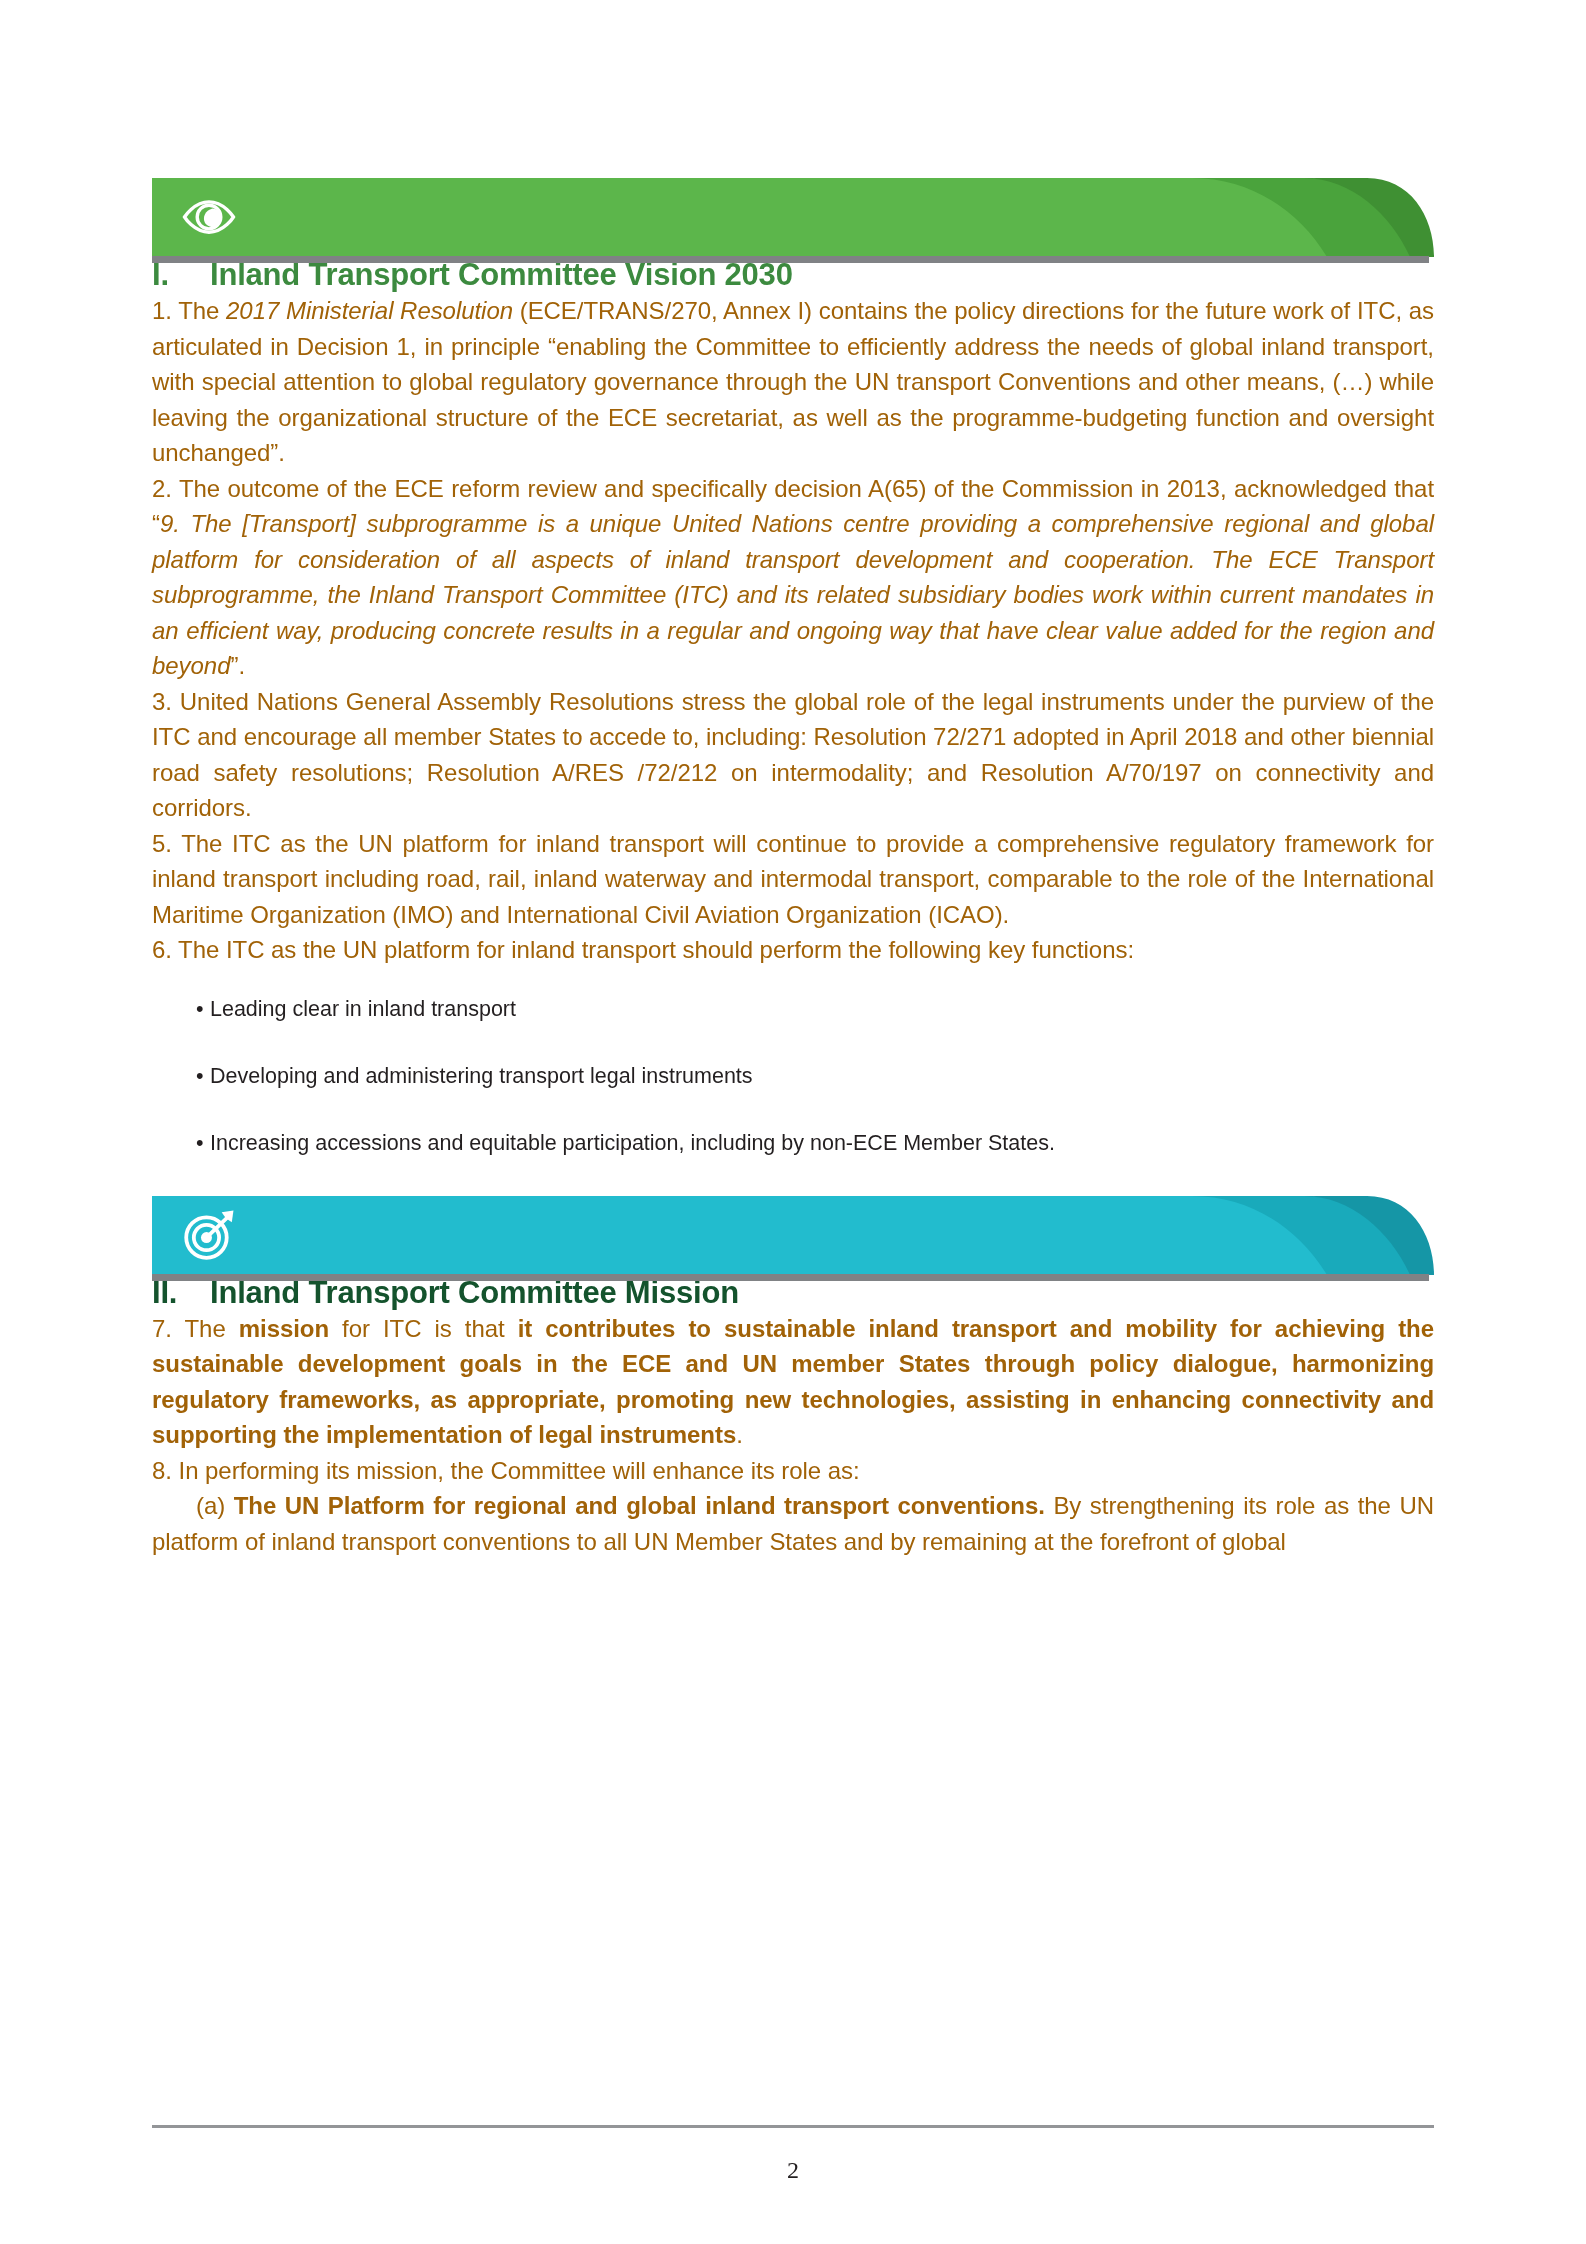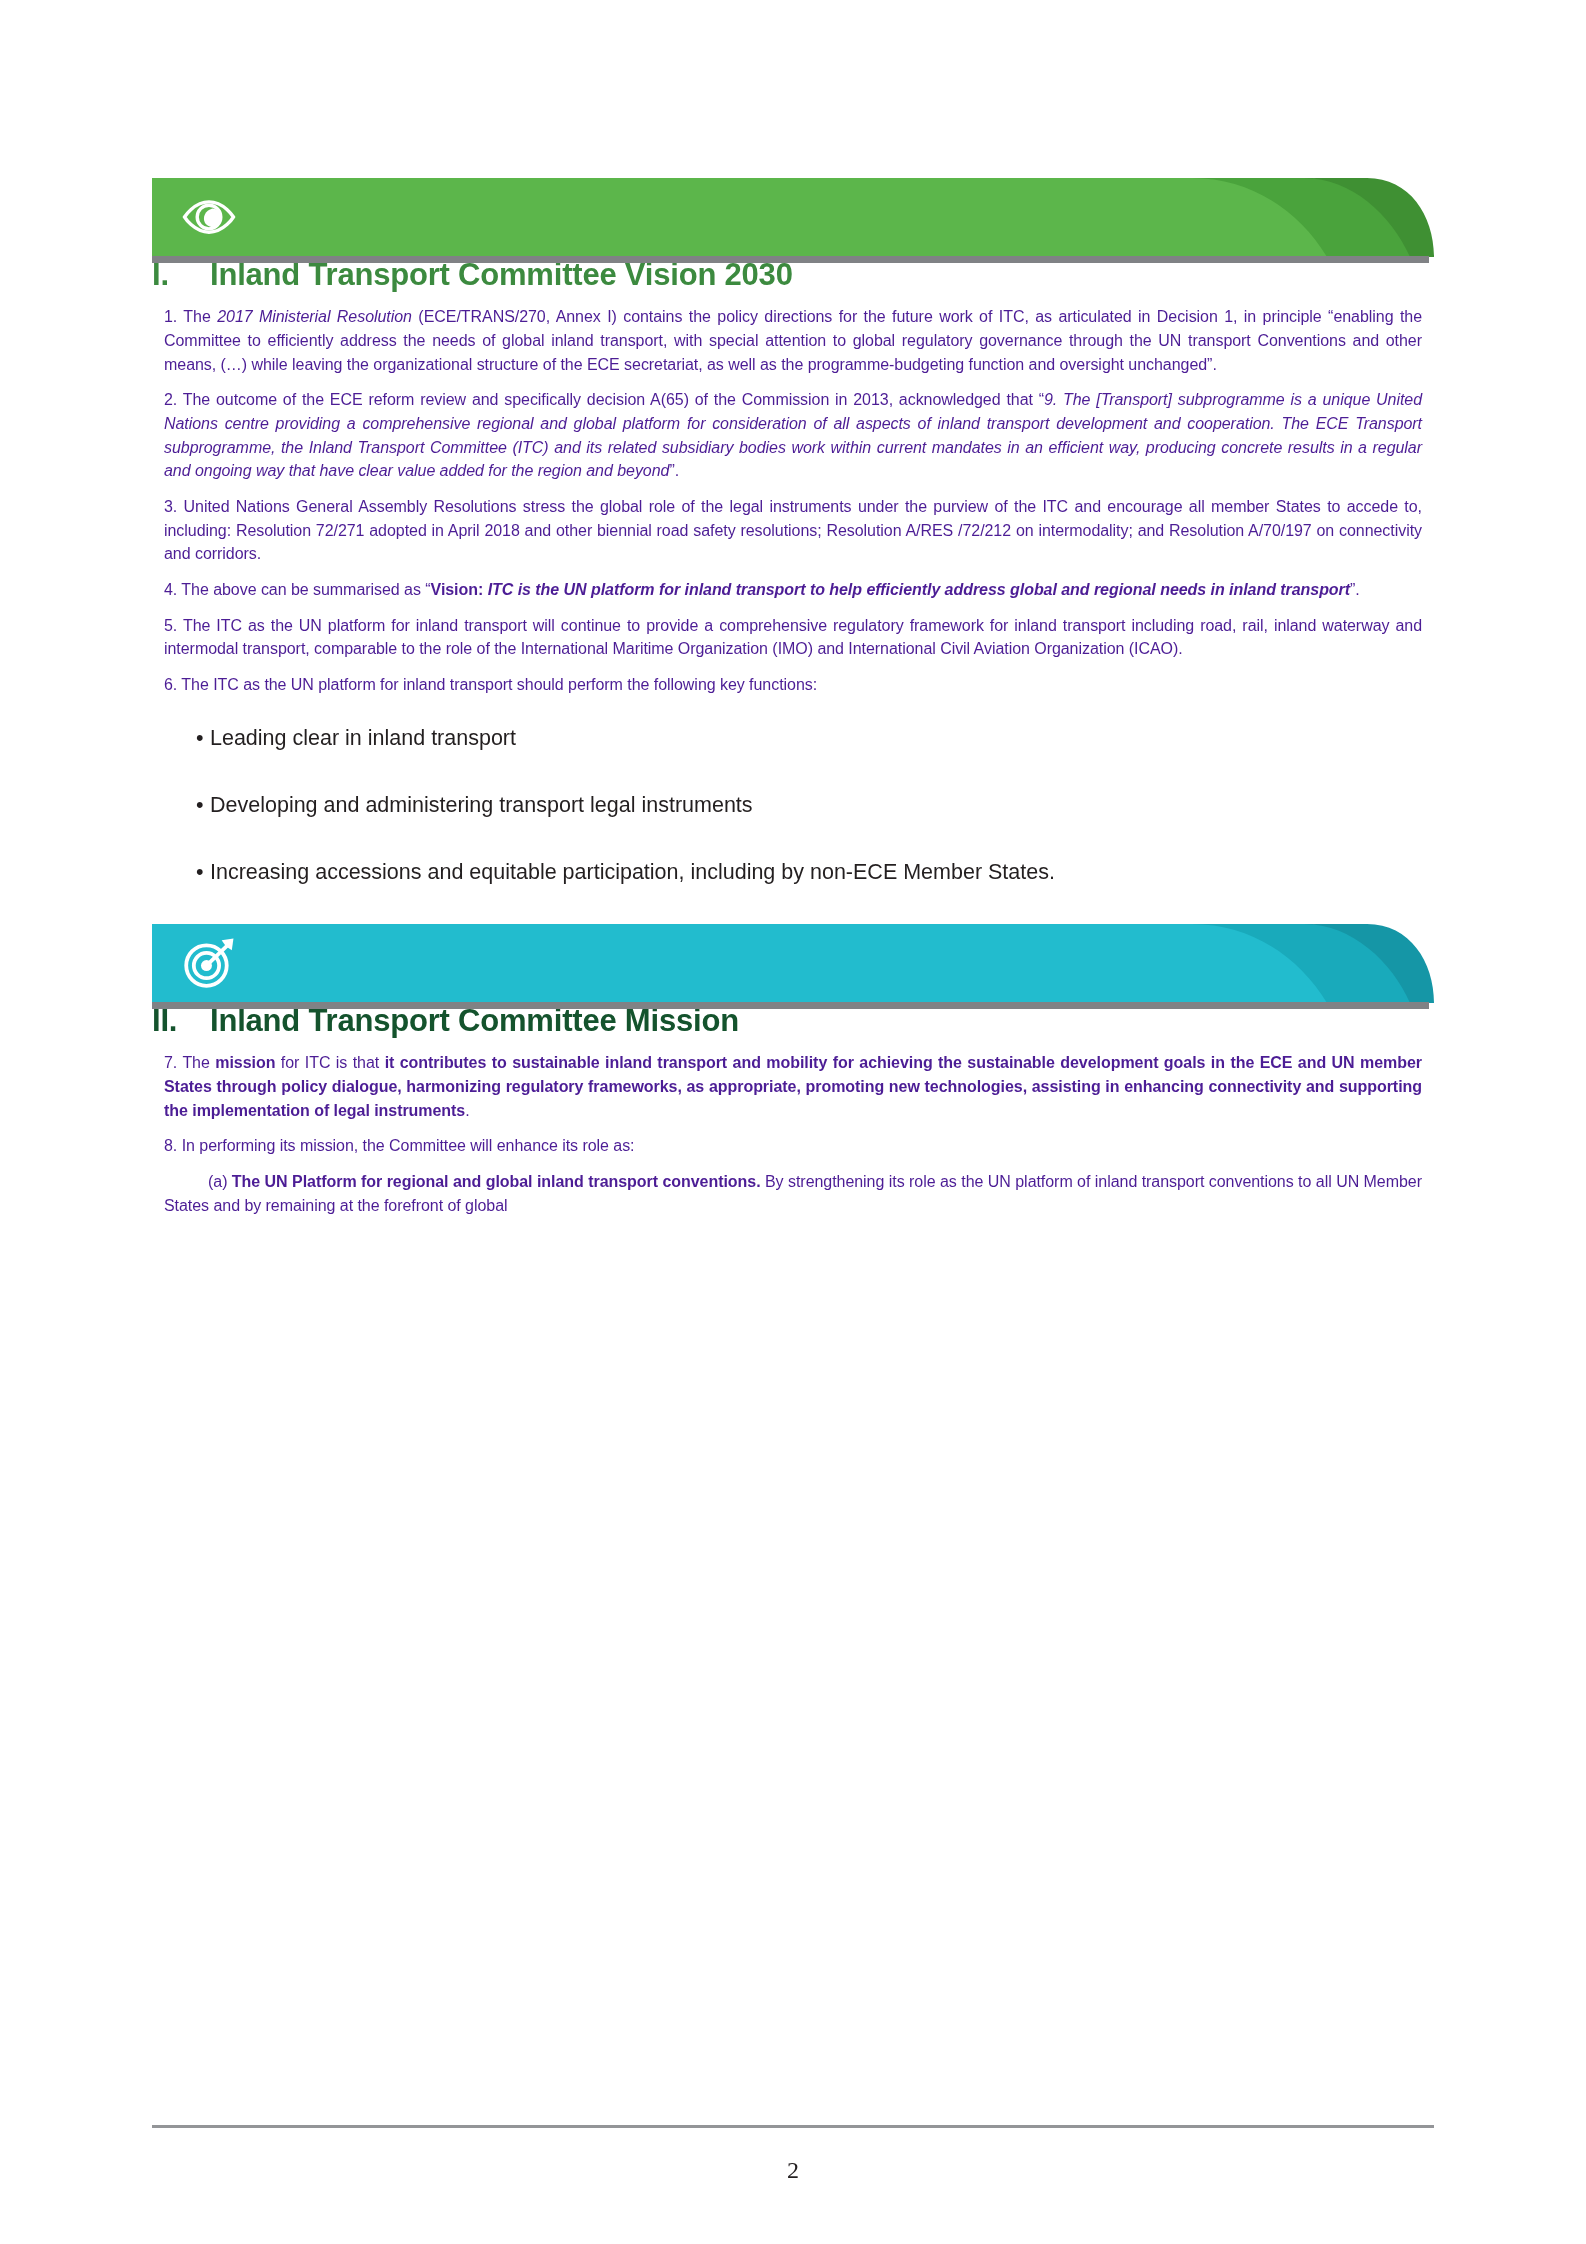--- a/index.html
+++ b/index.html
@@ -76,25 +76,25 @@
   }
   .sec-heading .numeral {
     display: inline-block;
     min-width: 58px;
   }
   .heading-vision { color: #3c8a3f; margin-top: 38px; }
   .heading-mission { color: #14532d; margin-top: 40px; }
 
   
   p.body {
-    font-size: 16px;
+    font-size: 24px;
     line-height: 1.48;
-    margin: 12px;
+    margin: 0;
     text-align: justify;
-    color: #4c1d95;
+    color: #a16207;
     letter-spacing: -0.05px;
   }
   p.lead {
     font-size: 28px;
     font-weight: 700;
     font-style: italic;
     line-height: 1.33;
     text-align: justify;
     margin: 0;
     letter-spacing: -0.2px;
@@ -170,21 +170,20 @@
       <span class="numeral">I.</span><span>Inland Transport Committee Vision 2030</span>
     </h2>
 
 
     <p class="body sp-p"><span>1. The </span><i>2017 Ministerial Resolution</i><span> (ECE/TRANS/270, Annex I) contains the policy directions for the future work of ITC, as articulated in Decision 1, in principle “enabling the Committee to efficiently address the needs of global inland transport, with special attention to global regulatory governance through the UN transport Conventions and other means, (…) while leaving the organizational structure of the ECE secretariat, as well as the programme-budgeting function and oversight unchanged”.</span></p>
 
     <p class="body sp-p"><span>2. The outcome of the ECE reform review and specifically decision A(65) of the Commission in 2013, acknowledged that “</span><i>9. The [Transport] subprogramme is a unique United Nations centre providing a comprehensive regional and global platform for consideration of all aspects of inland transport development and cooperation. The ECE Transport subprogramme, the Inland Transport Committee (ITC) and its related subsidiary bodies work within current mandates in an efficient way, producing concrete results in a regular and ongoing way that have clear value added for the region and beyond</i><span>”.</span></p>
 
     <p class="body sp-p">3. United Nations General Assembly Resolutions stress the global role of the legal instruments under the purview of the ITC and encourage all member States to accede to, including: Resolution 72/271 adopted in April 2018 and other biennial road safety resolutions; Resolution A/RES /72/212 on intermodality; and Resolution A/70/197 on connectivity and corridors.</p>
 
-    <p class="body sp-p"><span>4. The above can be summarised as “</span><b>Vision: </b><span class="bi">ITC is the UN platform for inland transport to help efficiently address global and regional needs in inland transport</span><span>”.</span></p>
 
     <p class="body sp-p">5. The ITC as the UN platform for inland transport will continue to provide a comprehensive regulatory framework for inland transport including road, rail, inland waterway and intermodal transport, comparable to the role of the International Maritime Organization (IMO) and International Civil Aviation Organization (ICAO).</p>
 
     <p class="body sp-p">6. The ITC as the UN platform for inland transport should perform the following key functions:</p>
 
     <ul class="bullets">
       <li><span class="dot">•</span><span>Leading clear in inland transport</span></li>
       <li><span class="dot">•</span><span>Developing and administering transport legal instruments</span></li>
       <li><span class="dot">•</span><span>Increasing accessions and equitable participation, including by non-ECE Member States.</span></li>
     </ul>

